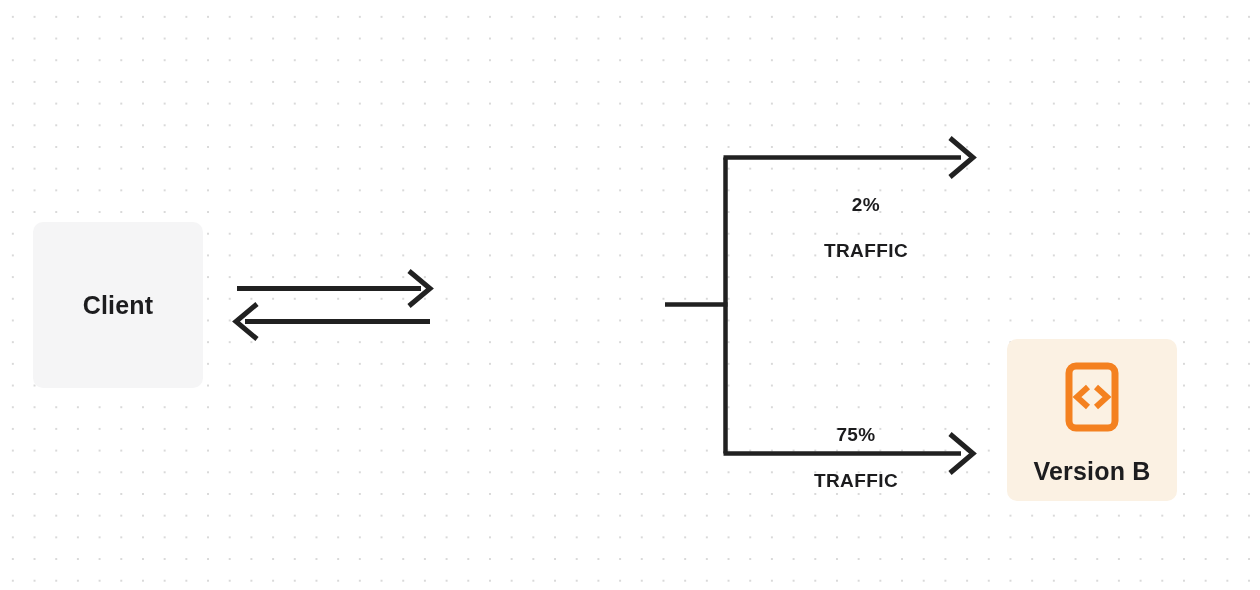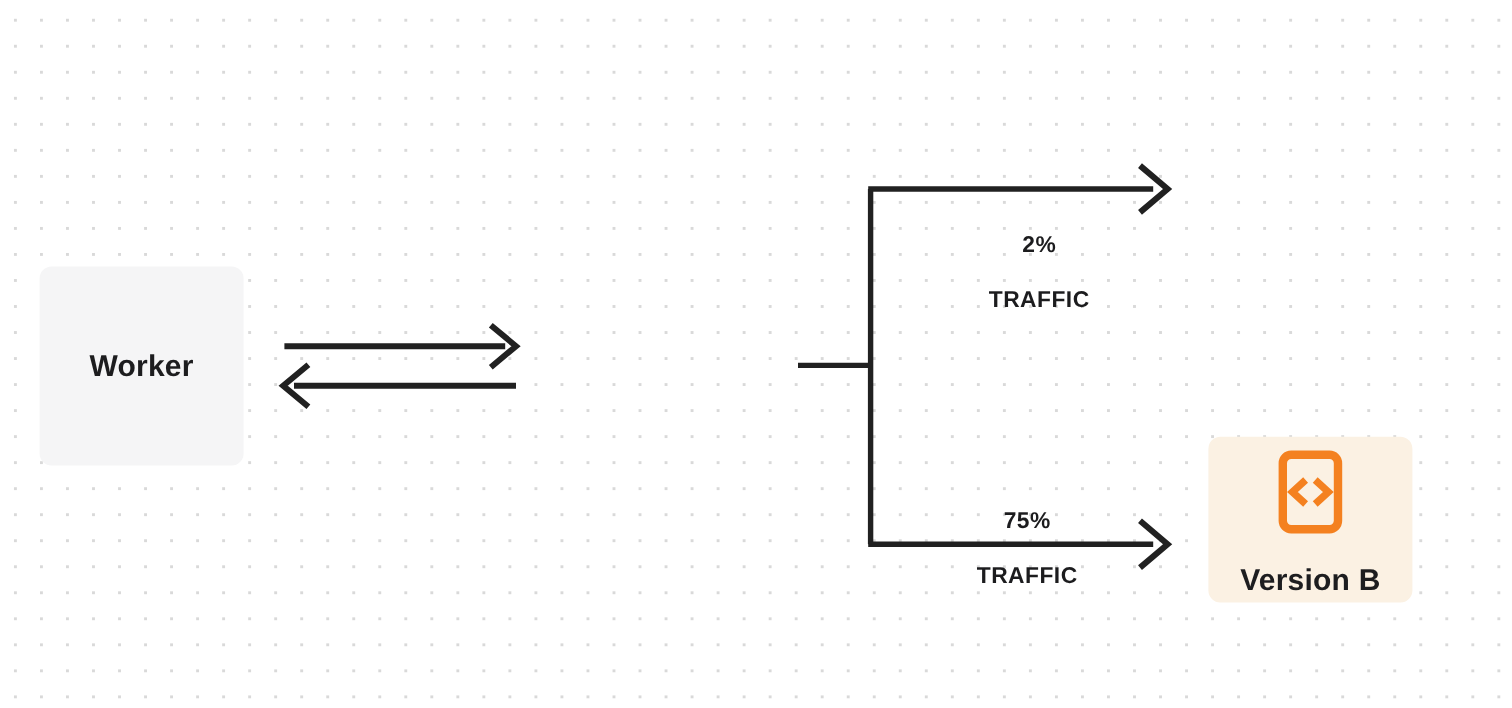--- a/index.html
+++ b/index.html
@@ -20,21 +20,21 @@
     border-radius:10px;
     display:flex; flex-direction:column;
     align-items:center; justify-content:center;
     box-sizing:border-box;
   }
   .node-label { font-size:25px; font-weight:700; color:#1d1d1f; letter-spacing:0.2px; }
   .node-client { left:33px; top:222px; width:170px; height:166px; background:#f5f5f6; }
   .node-worker { left:464px; top:222px; width:170px; height:165px; background:#fbf1e3; gap:22px; padding-top:8px; }
   .node-version { left:1007px; width:170px; background:#fbf1e3; gap:25px; padding-top:8px; }
   .node-version-a { top:88px;  height:166px; }
-  .node-version-b { top:364px; height:138px; }
+  .node-version-b { top:339px; height:162px; }
   .icon-wrap { display:flex; align-items:center; justify-content:center; }
   .icon-wrap svg { overflow:visible; display:block; }
   .traffic-label {
     position:absolute; width:160px; text-align:center;
     font-size:19px; font-weight:600; line-height:23px;
     letter-spacing:0.4px; color:#1c1c1e; white-space:pre-line;
   }
   .traffic-top    { left:786px; top:170px; }
   .traffic-bottom { left:776px; top:400px; }
 </style>
@@ -52,21 +52,21 @@
 
     <path d="M665 304.5 H727.5" stroke-width="4.5"></path>
     <path d="M725.5 157.5 V453.5" stroke-width="4.5"></path>
     <path d="M723.5 157.5 H961" stroke-width="4.5"></path>
     <path d="M950 138 L973 157.5 L950 177" stroke-width="5"></path>
     <path d="M723.5 453.5 H961" stroke-width="4.5"></path>
     <path d="M950 434 L973 453.5 L950 473" stroke-width="5"></path>
   </svg>
 
   <div class="node node-client">
-    <span class="node-label">Worker</span>
+    <span class="node-label">Client</span>
   </div>
 
 
 
   <div class="node node-version node-version-b">
     <span class="icon-wrap">
       <svg width="56" height="70" viewBox="0 0 56 70" xmlns="http://www.w3.org/2000/svg">
         <rect x="5" y="4" width="46" height="62" rx="7" fill="none" stroke="#f48120" stroke-width="7"></rect>
         <path d="M24 25 L13 35 L24 45" fill="none" stroke="#f48120" stroke-width="6"></path>
         <path d="M32 25 L43 35 L32 45" fill="none" stroke="#f48120" stroke-width="6"></path>

